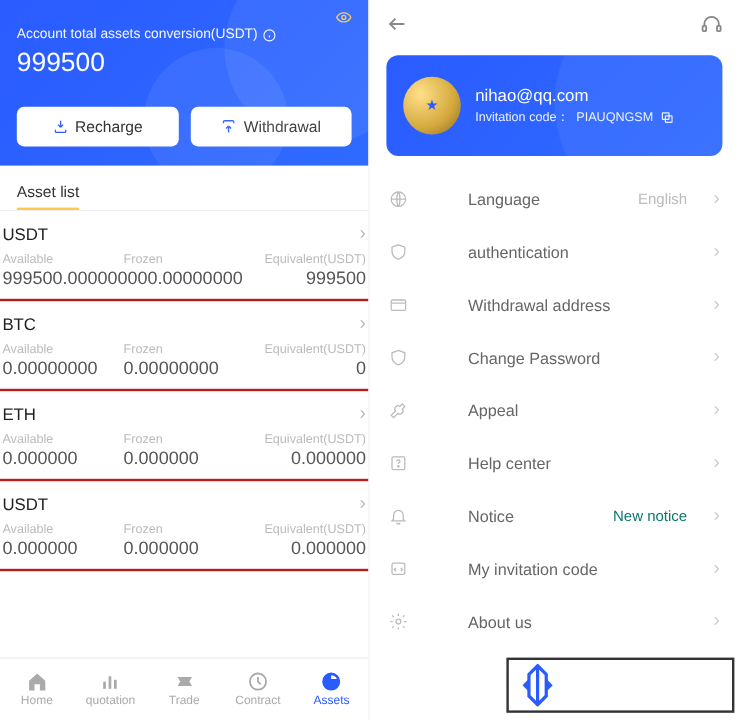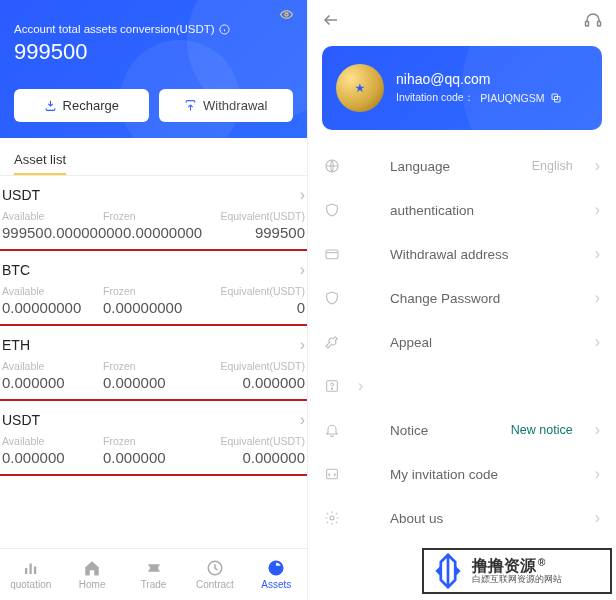--- a/index.html
+++ b/index.html
@@ -324,34 +324,34 @@
       <div>0.000000</div>
     </div>
       </div>
     </div>
 
   <div class="tabbar">
 
   <div class="tab">
         <span class="icon">
           <svg viewBox="0 0 24 24" fill="currentColor">
+            <path d="M3 11l9-8 9 8v10a1 1 0 01-1 1h-5v-7h-6v7H4a1 1 0 01-1-1z"></path>
+          </svg>
+        </span>
+        <span>Home</span>
+      </div>
+      <div class="tab">
+        <span class="icon">
+          <svg viewBox="0 0 24 24" fill="currentColor">
             <rect x="4" y="12" width="3" height="8"></rect>
             <rect x="10" y="6" width="3" height="14"></rect>
             <rect x="16" y="10" width="3" height="10"></rect>
           </svg>
         </span>
         <span>quotation</span>
-      </div>
-      <div class="tab">
-        <span class="icon">
-          <svg viewBox="0 0 24 24" fill="currentColor">
-            <path d="M3 11l9-8 9 8v10a1 1 0 01-1 1h-5v-7h-6v7H4a1 1 0 01-1-1z"></path>
-          </svg>
-        </span>
-        <span>Home</span>
       </div>
       <div class="tab">
         <span class="icon">
           <svg viewBox="0 0 24 24" fill="currentColor">
             <path d="M4 7h16l-3 5 3 5H4l3-5z"></path>
           </svg>
         </span>
         <span>Trade</span>
       </div>
       <div class="tab">
@@ -463,20 +463,21 @@
     <span class="chev">›</span>
       </div>
       <div class="menu-item">
     <span class="micon icon">
           <svg viewBox="0 0 24 24" fill="none" stroke="currentColor" stroke-width="1.6">
             <rect x="4" y="4" width="16" height="16" rx="2"></rect>
             <path d="M10 10a2 2 0 114 0c0 1-2 1.5-2 3"></path>
             <circle cx="12" cy="16" r="0.8" fill="currentColor"></circle>
           </svg>
         </span>
+    <span class="label">Help center</span>
 
     <span class="chev">›</span>
       </div>
       <div class="menu-item">
     <span class="micon icon">
           <svg viewBox="0 0 24 24" fill="none" stroke="currentColor" stroke-width="1.6">
             <path d="M6 16V11a6 6 0 1112 0v5l2 2H4z"></path>
             <path d="M10 20a2 2 0 004 0"></path>
           </svg>
         </span>
@@ -510,21 +511,14 @@
 
   <div class="watermark">
     <div class="wm-logo">
       <svg viewBox="0 0 40 40">
           <polygon points="20,2 28,10 28,30 20,38 12,30 12,10" fill="none" stroke="#2a5bff" stroke-width="3"></polygon>
           <line x1="20" y1="2" x2="20" y2="38" stroke="#2a5bff" stroke-width="3"></line>
           <polygon points="6,20 12,14 12,26" fill="#2a5bff"></polygon>
           <polygon points="34,20 28,14 28,26" fill="#2a5bff"></polygon>
         </svg>
     </div>
-    <div class="wm-text">
-      <div class="wm-main">
-        <span>撸撸资源</span>
-        <span class="wm-r">®</span>
-      </div>
-      <div class="wm-sub">白嫖互联网资源的网站</div>
-    </div>
   </div>
 </div>
 
 </body></html>

